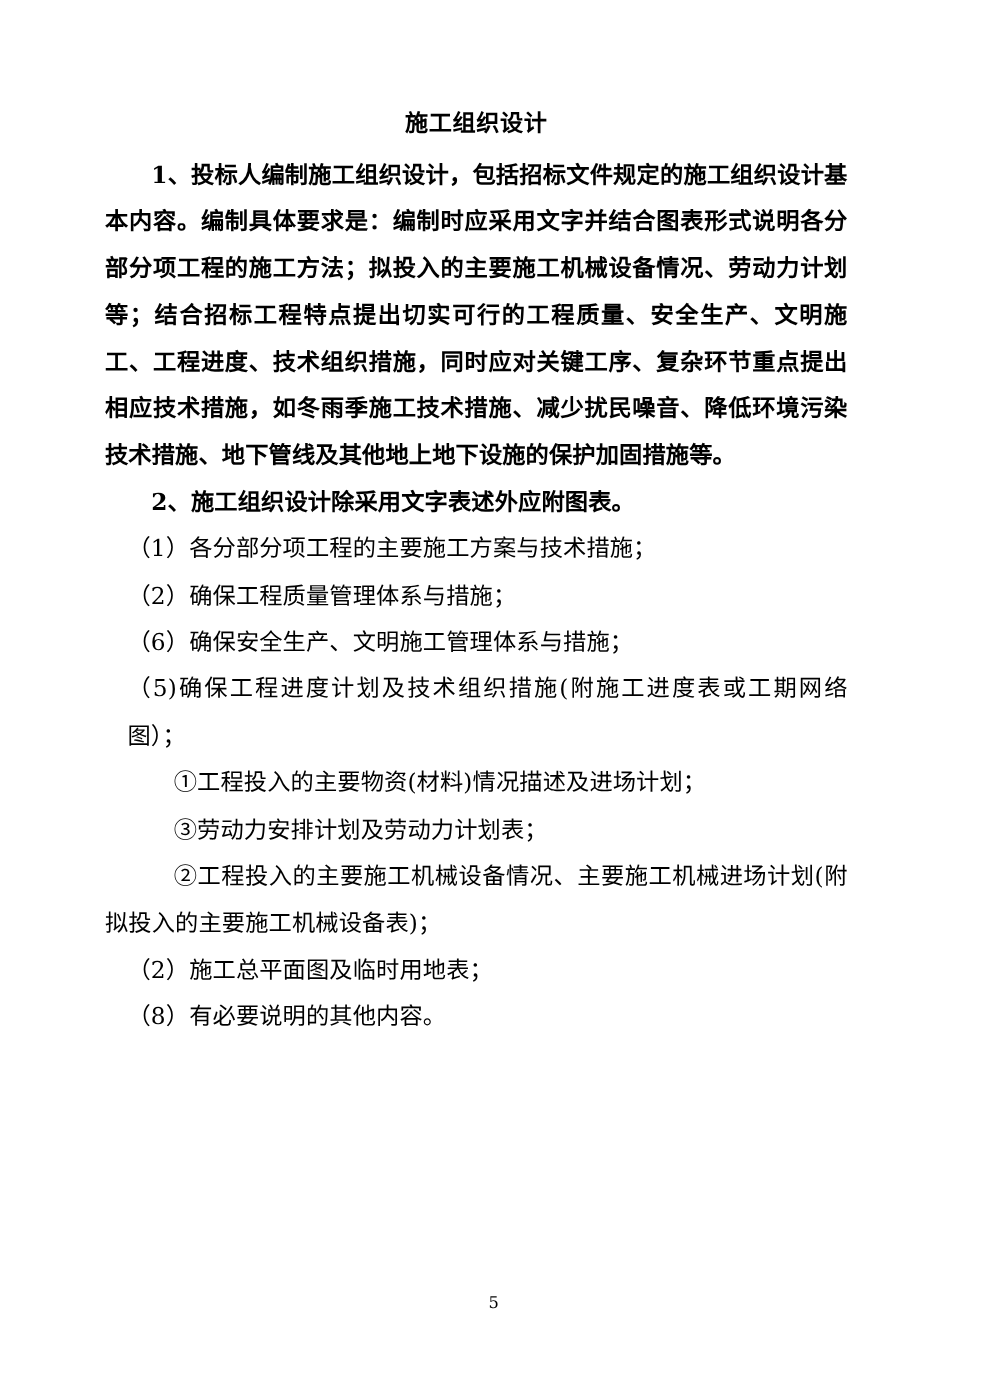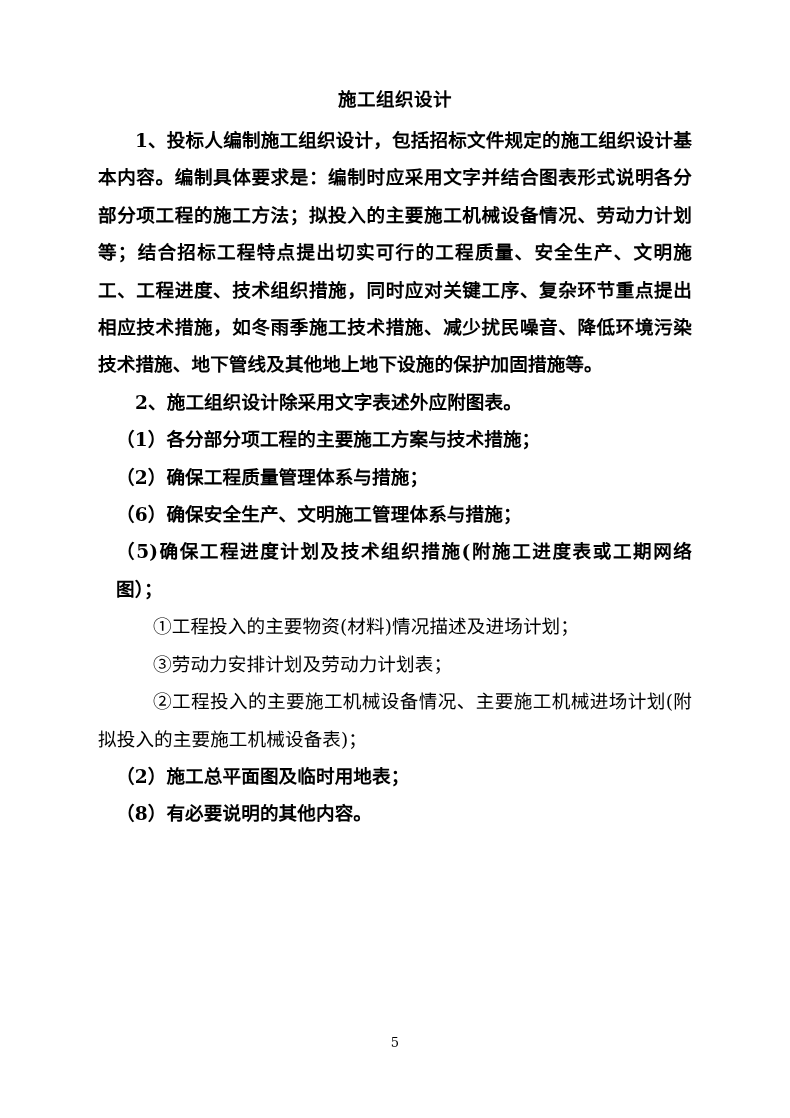--- a/index.html
+++ b/index.html
@@ -12,21 +12,21 @@
     width: 790px;
     height: 1118px;
     background: #ffffff;
     margin: 0 auto;
     overflow: hidden;
     font-family: "DejaVu Serif", "Liberation Serif", serif;
     color: #000000;
   }
   .content {
     position: absolute;
-    left: 98px;
+    left: 84px;
     top: 84px;
     width: 594px;
   }
   .doc-title {
     font-size: 18.5px;
     font-weight: bold;
     text-align: center;
     line-height: 32px;
     letter-spacing: 0.5px;
     margin: 0 0 6px 0;
@@ -51,21 +51,20 @@
     line-height: 37.4px;
     text-align: justify;
     text-align-last: left;
     text-justify: inter-character;
     margin: 0;
     letter-spacing: 0.1px;
   }
   .list-item.lvl1 {
     padding-left: 18px;
     text-indent: 0;
-    font-weight: bold;
   }
   .list-item.lvl2 {
     padding-left: 55px;
     text-indent: 0;
   }
   .list-item.lvl2-hang {
     padding-left: 0;
     text-indent: 55px;
   }
   .page-number {

